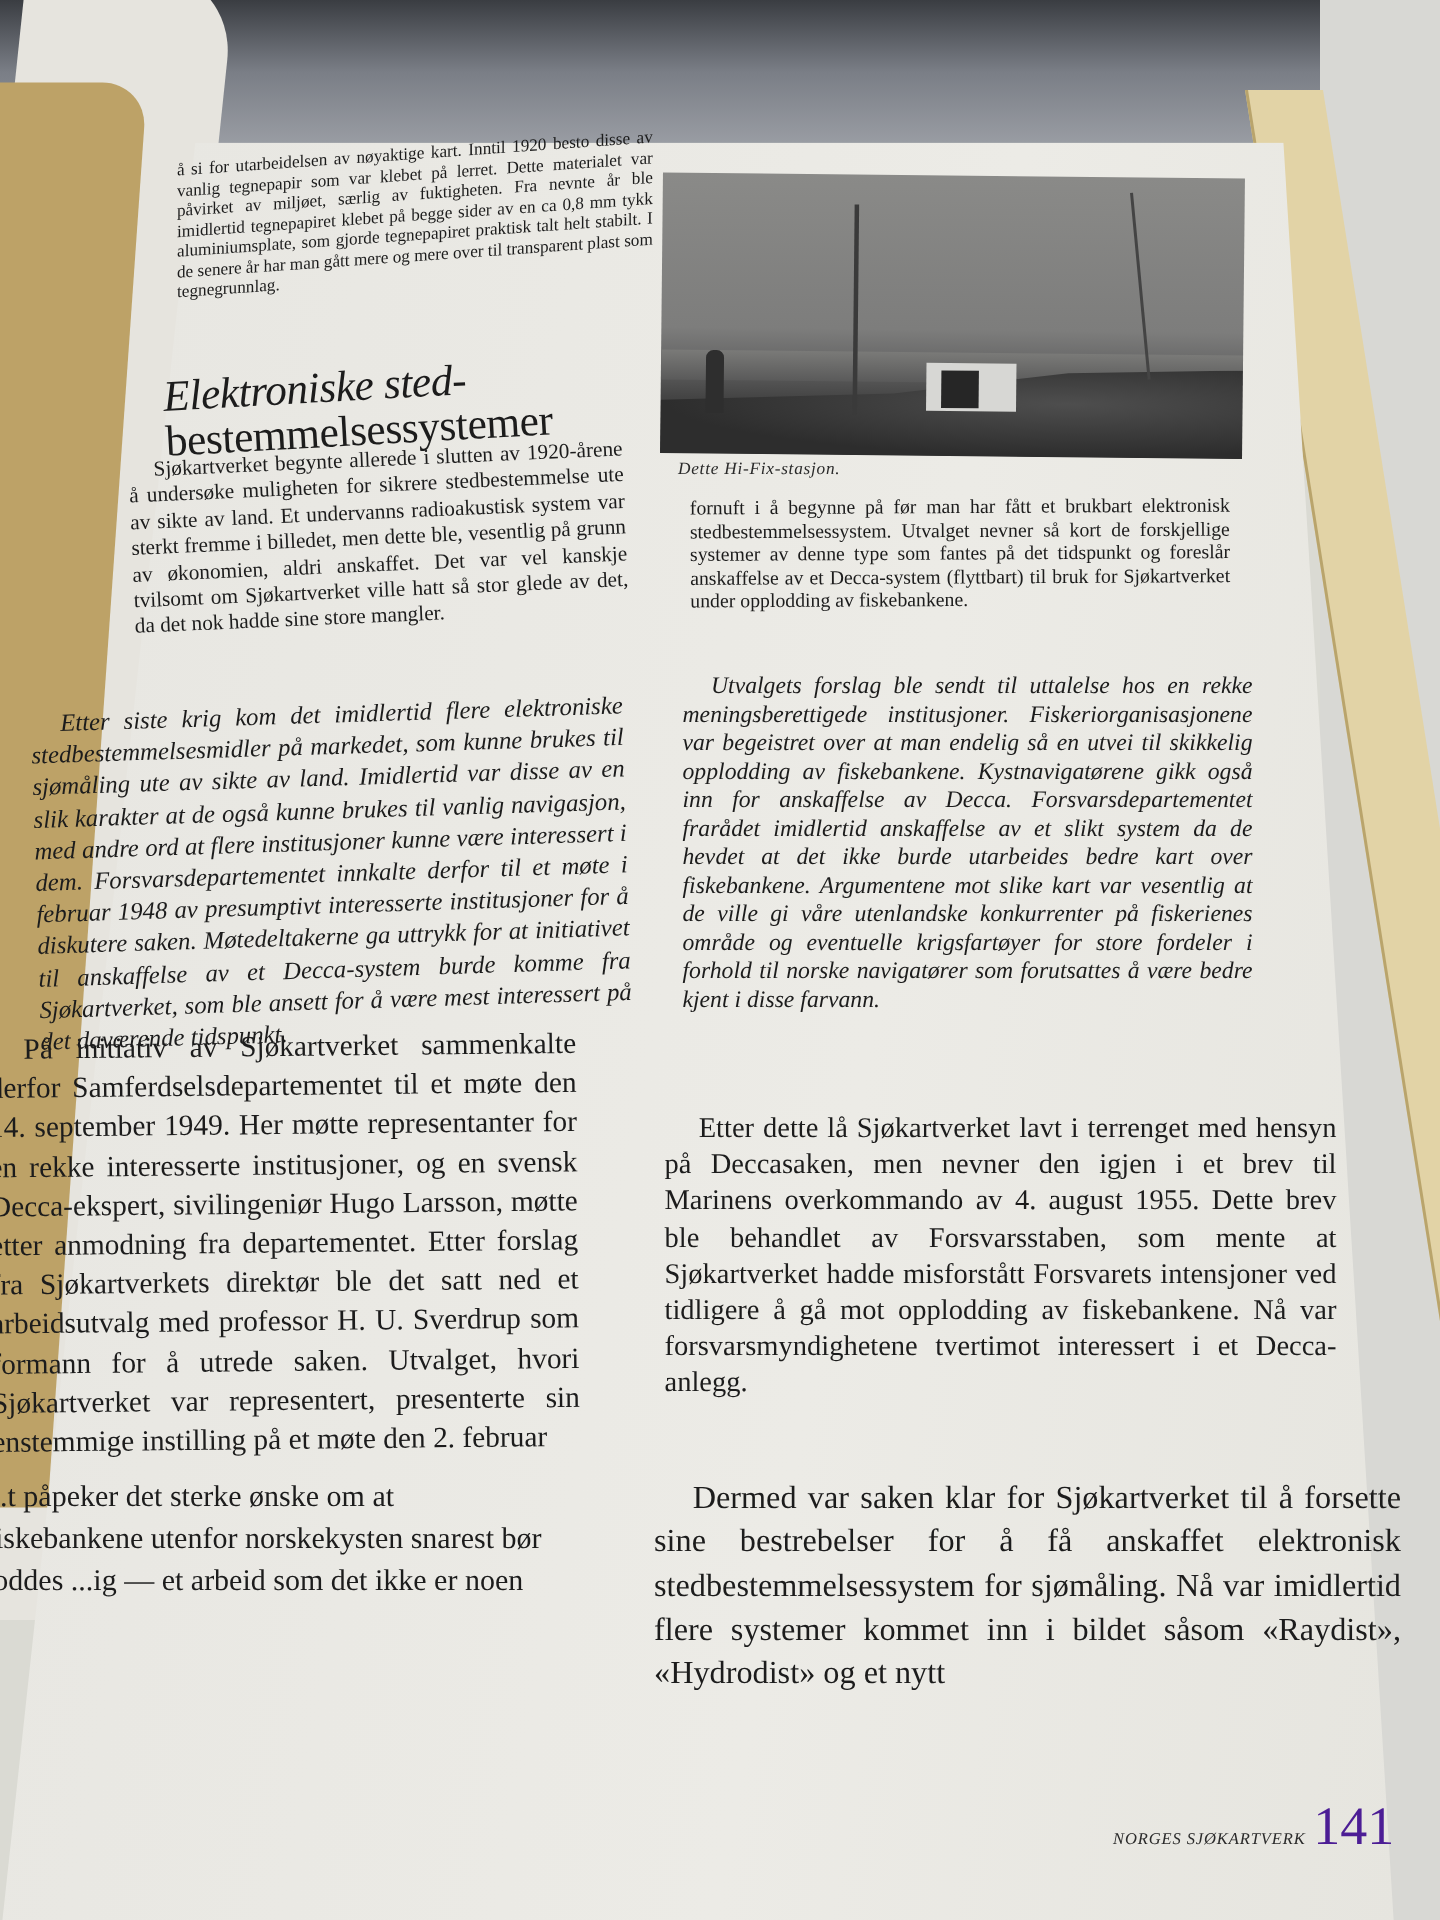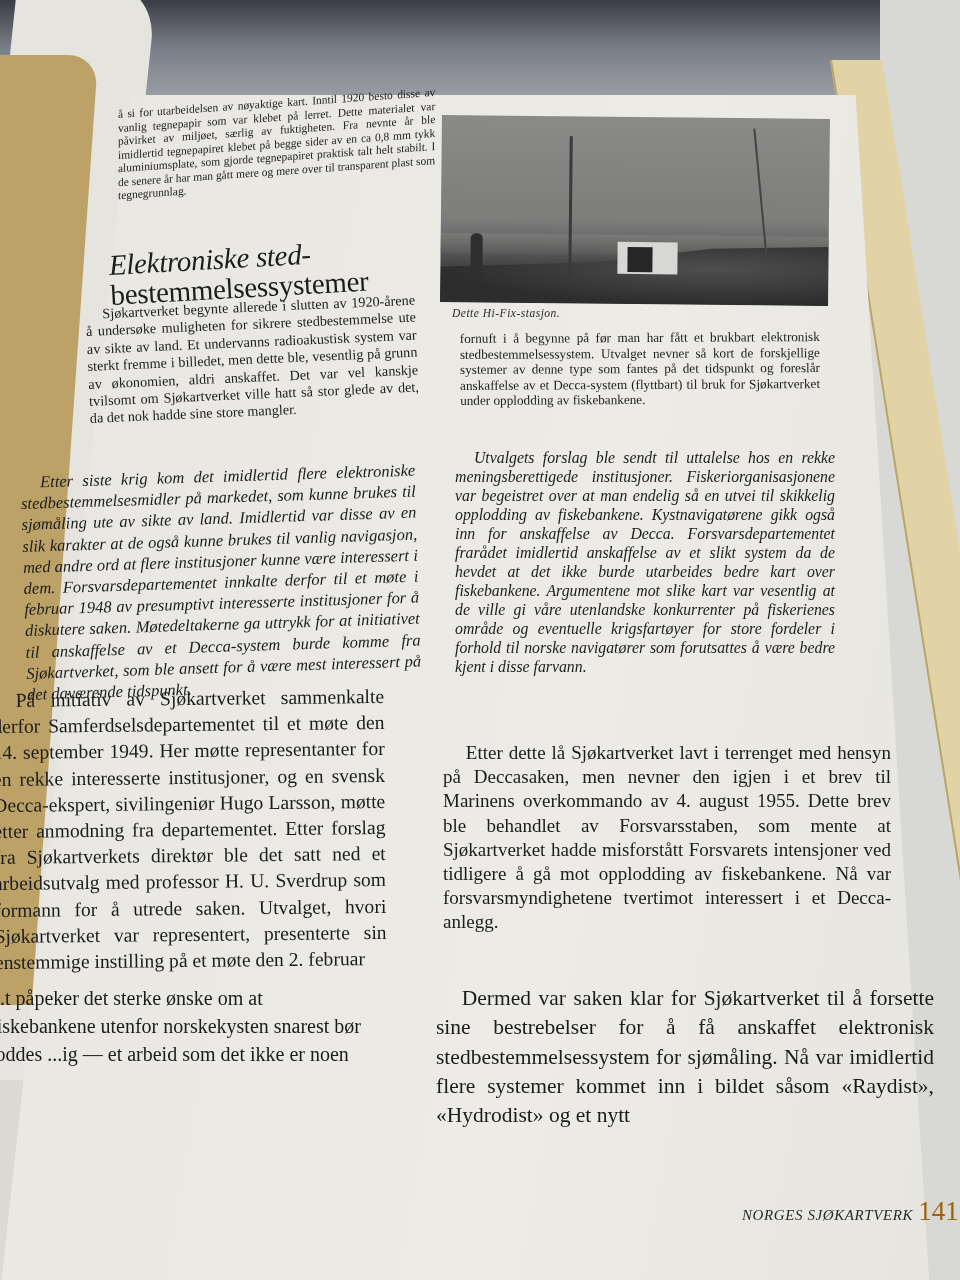--- a/index.html
+++ b/index.html
@@ -112,22 +112,22 @@
       font-size: 19px; line-height: 24.2px; text-align: justify;
     }
     .right-body4 {
       left: 436px; top: 956px; width: 498px;
       font-size: 21.5px; line-height: 29.3px; text-align: justify; margin-top: 28px;
     }
     .footer {
       position: absolute; left: 742px; top: 1196px;
       display: flex; align-items: baseline; gap: 5px; color: #2a2a2a;
     }
-    .footer .runner { font-size: 15px; font-style: italic; letter-spacing: 0.6px; }
-    .footer .num { font-size: 27px; color: #a16207; }
+    .footer .runner { font-size: 11px; font-style: italic; letter-spacing: 0.6px; }
+    .footer .num { font-size: 36px; color: #4c1d95; }
   </style>
 </head>
 <body>
 
 <div class="scene">
   <div class="bg-dark"></div>
   <div class="cover-left"></div>
   <div class="cover-left-gold"></div>
   <div class="cover-right-back"></div>
   <div class="cover-right-gold"></div>

